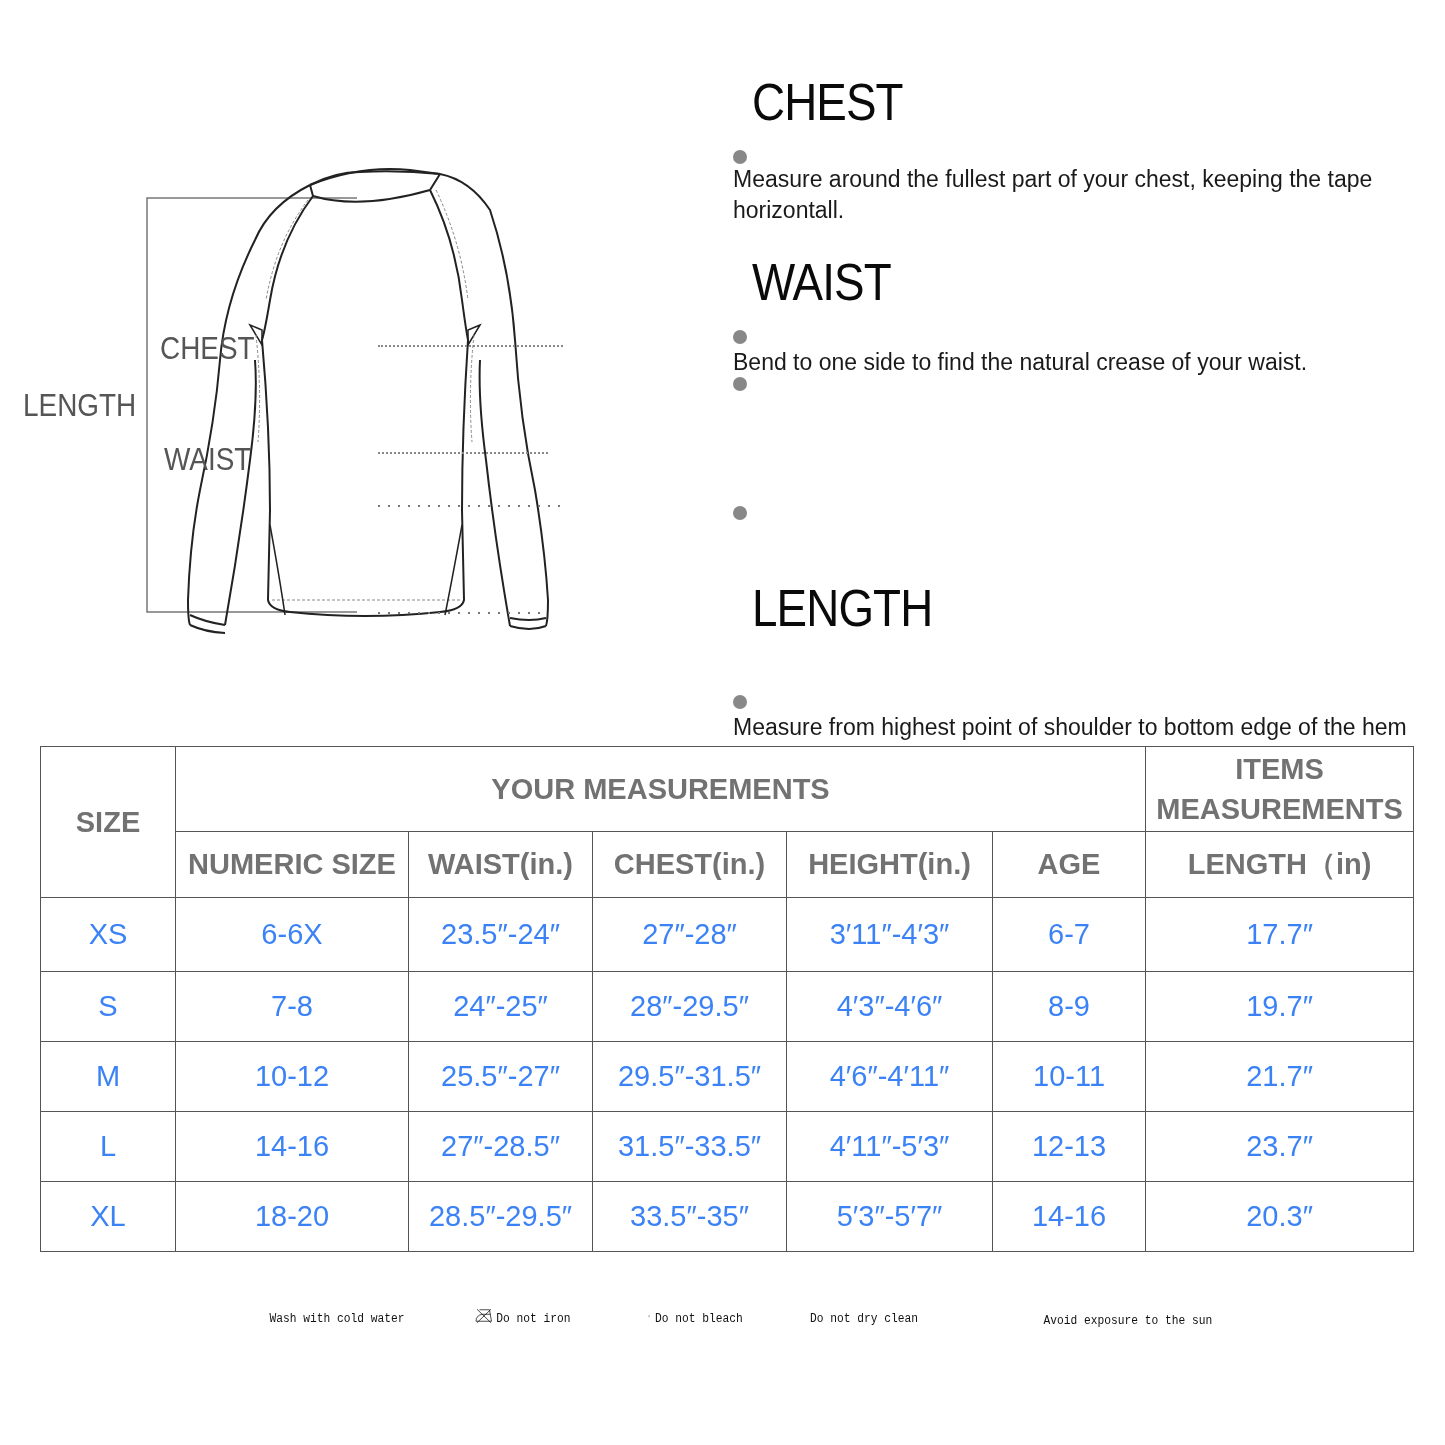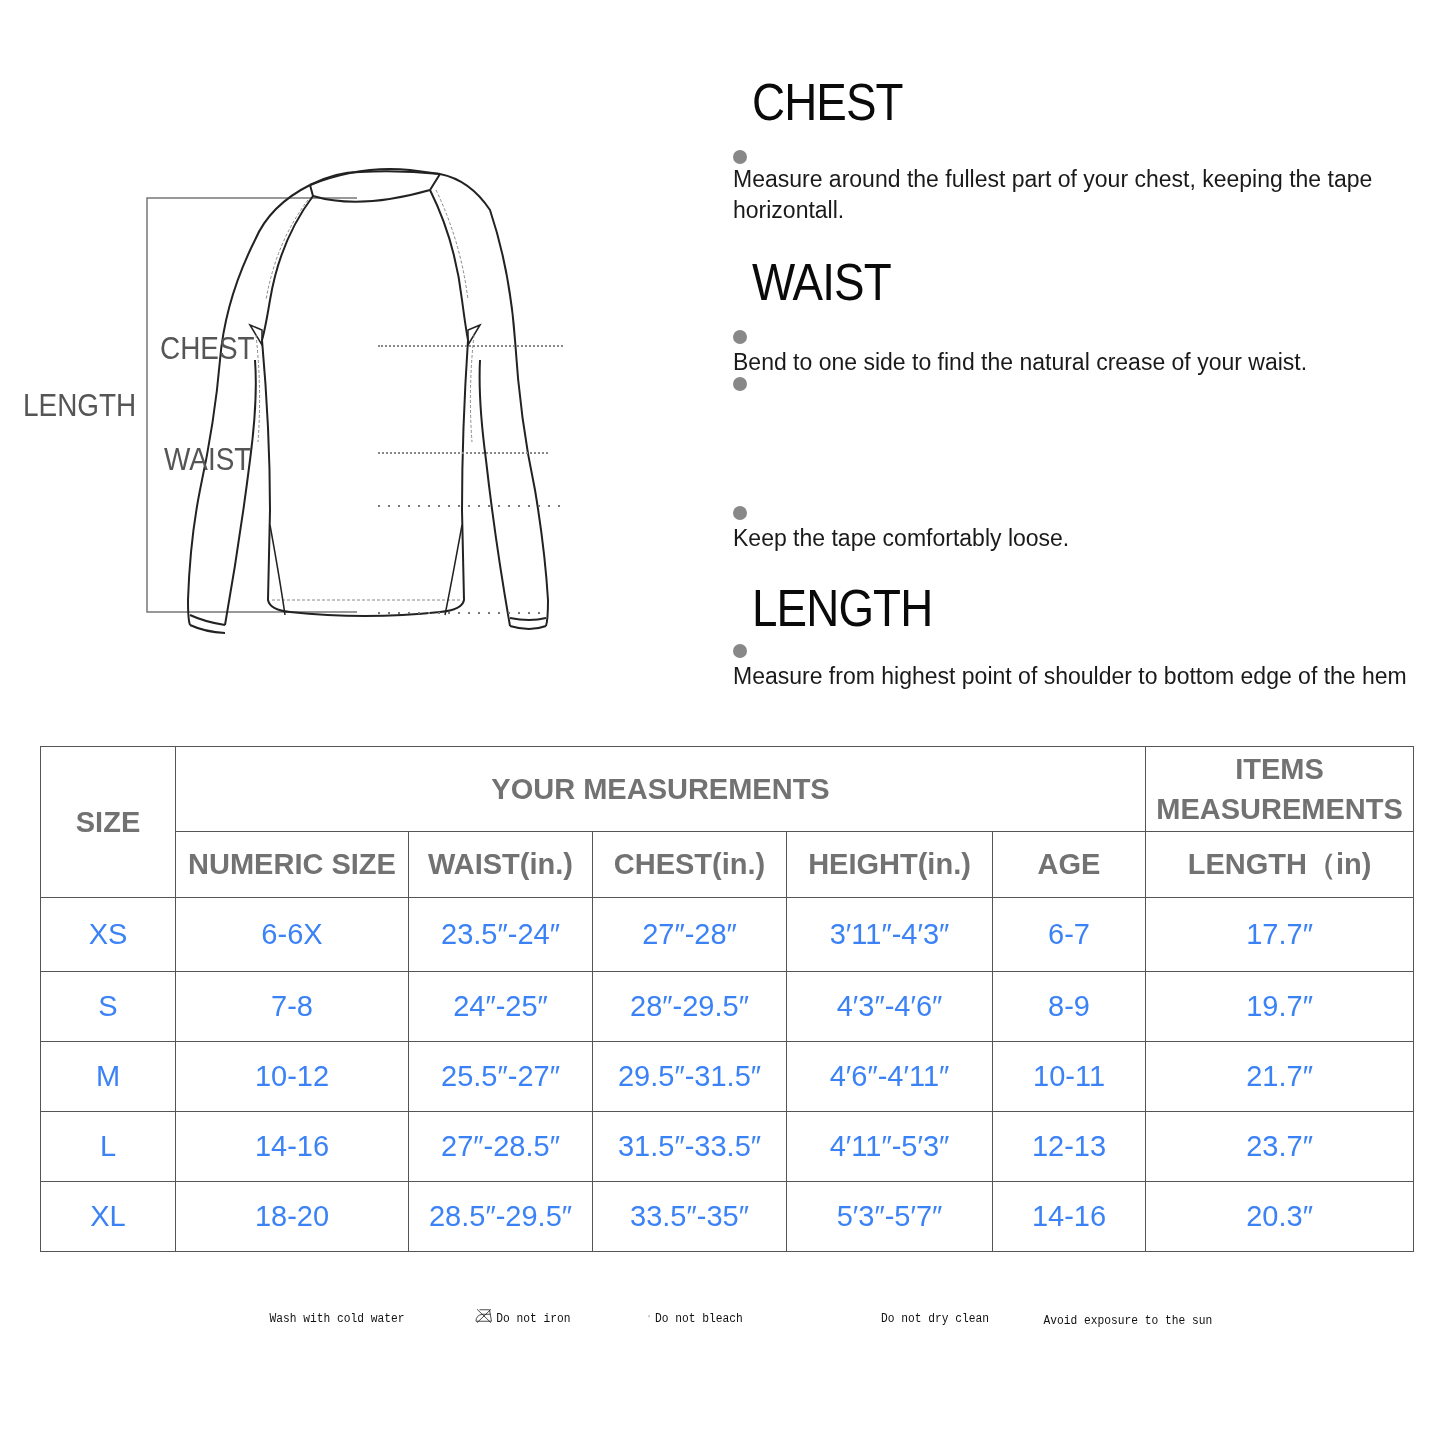--- a/index.html
+++ b/index.html
@@ -95,27 +95,26 @@
   <div class="sec-title" style="top:252px;">WAIST</div>
   <div class="bullet" style="top:322px;">
     <span class="dot"></span>
     <span class="btext">Bend to one side to find the natural crease of your waist.</span>
   </div>
   <div class="bullet" style="top:369px;">
     <span class="dot"></span>
   </div>
   <div class="bullet" style="top:498px;">
     <span class="dot"></span>
-    <span class="btext">Keep the tape comfortably loose.</span>
   </div>
 </div>
 
 <div>
   <div class="sec-title" style="top:578px;">LENGTH</div>
-  <div class="bullet" style="top:636px;">
+  <div class="bullet" style="top:687px;">
     <span class="dot"></span>
     <span class="btext">Measure from highest point of shoulder to bottom edge of the hem</span>
   </div>
 </div>
 
 <table class="size-table">
   <colgroup>
     <col style="width:135px">
       <col style="width:233px">
       <col style="width:184px">
@@ -207,21 +206,21 @@
 
 <div class="care" style="left:648px;width:100px;">
   <svg width="62" height="62" viewBox="0 0 62 62">
     <path d="M31,4 L58,54 L4,54 Z" fill="none" stroke="#111" stroke-width="3"></path>
     <line x1="8" y1="12" x2="54" y2="58" stroke="#111" stroke-width="3"></line>
     <line x1="54" y1="12" x2="8" y2="58" stroke="#111" stroke-width="3"></line>
   </svg>
   <div class="care-label">Do not bleach</div>
 </div>
 
-<div class="care" style="left:844px;width:110px;gap:31px;">
+<div class="care" style="left:804px;width:110px;">
   <svg width="62" height="62" viewBox="0 0 62 62">
     <circle cx="31" cy="31" r="26" fill="none" stroke="#111" stroke-width="3"></circle>
     <line x1="8" y1="6" x2="56" y2="58" stroke="#111" stroke-width="3"></line>
     <line x1="56" y1="6" x2="8" y2="58" stroke="#111" stroke-width="3"></line>
   </svg>
   <div class="care-label">Do not dry clean</div>
 </div>
 
 <div class="care" style="left:1034px;width:166px;">
   <svg width="70" height="66" viewBox="0 0 70 66">

